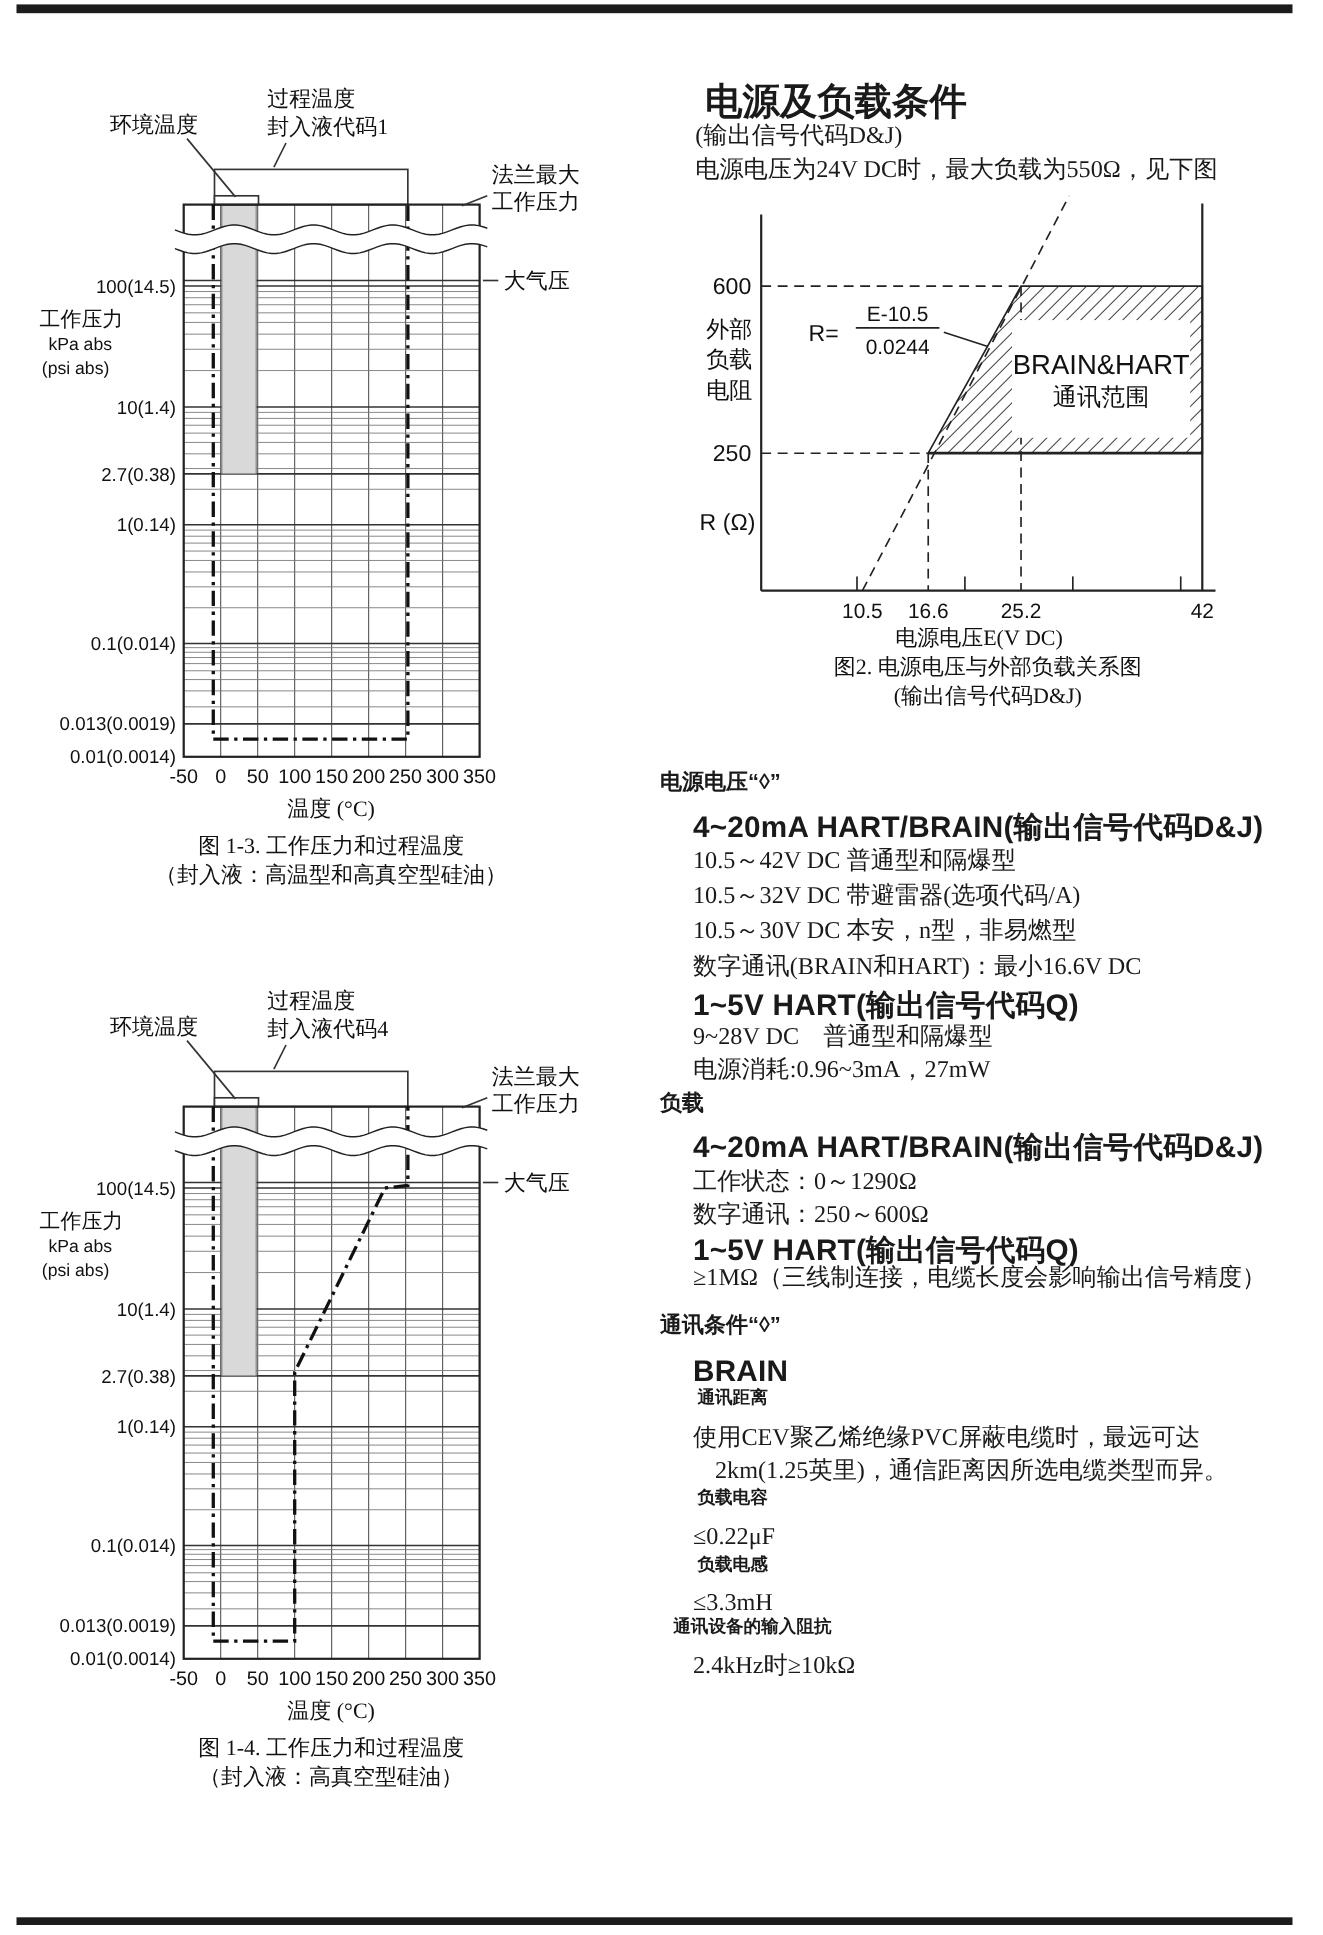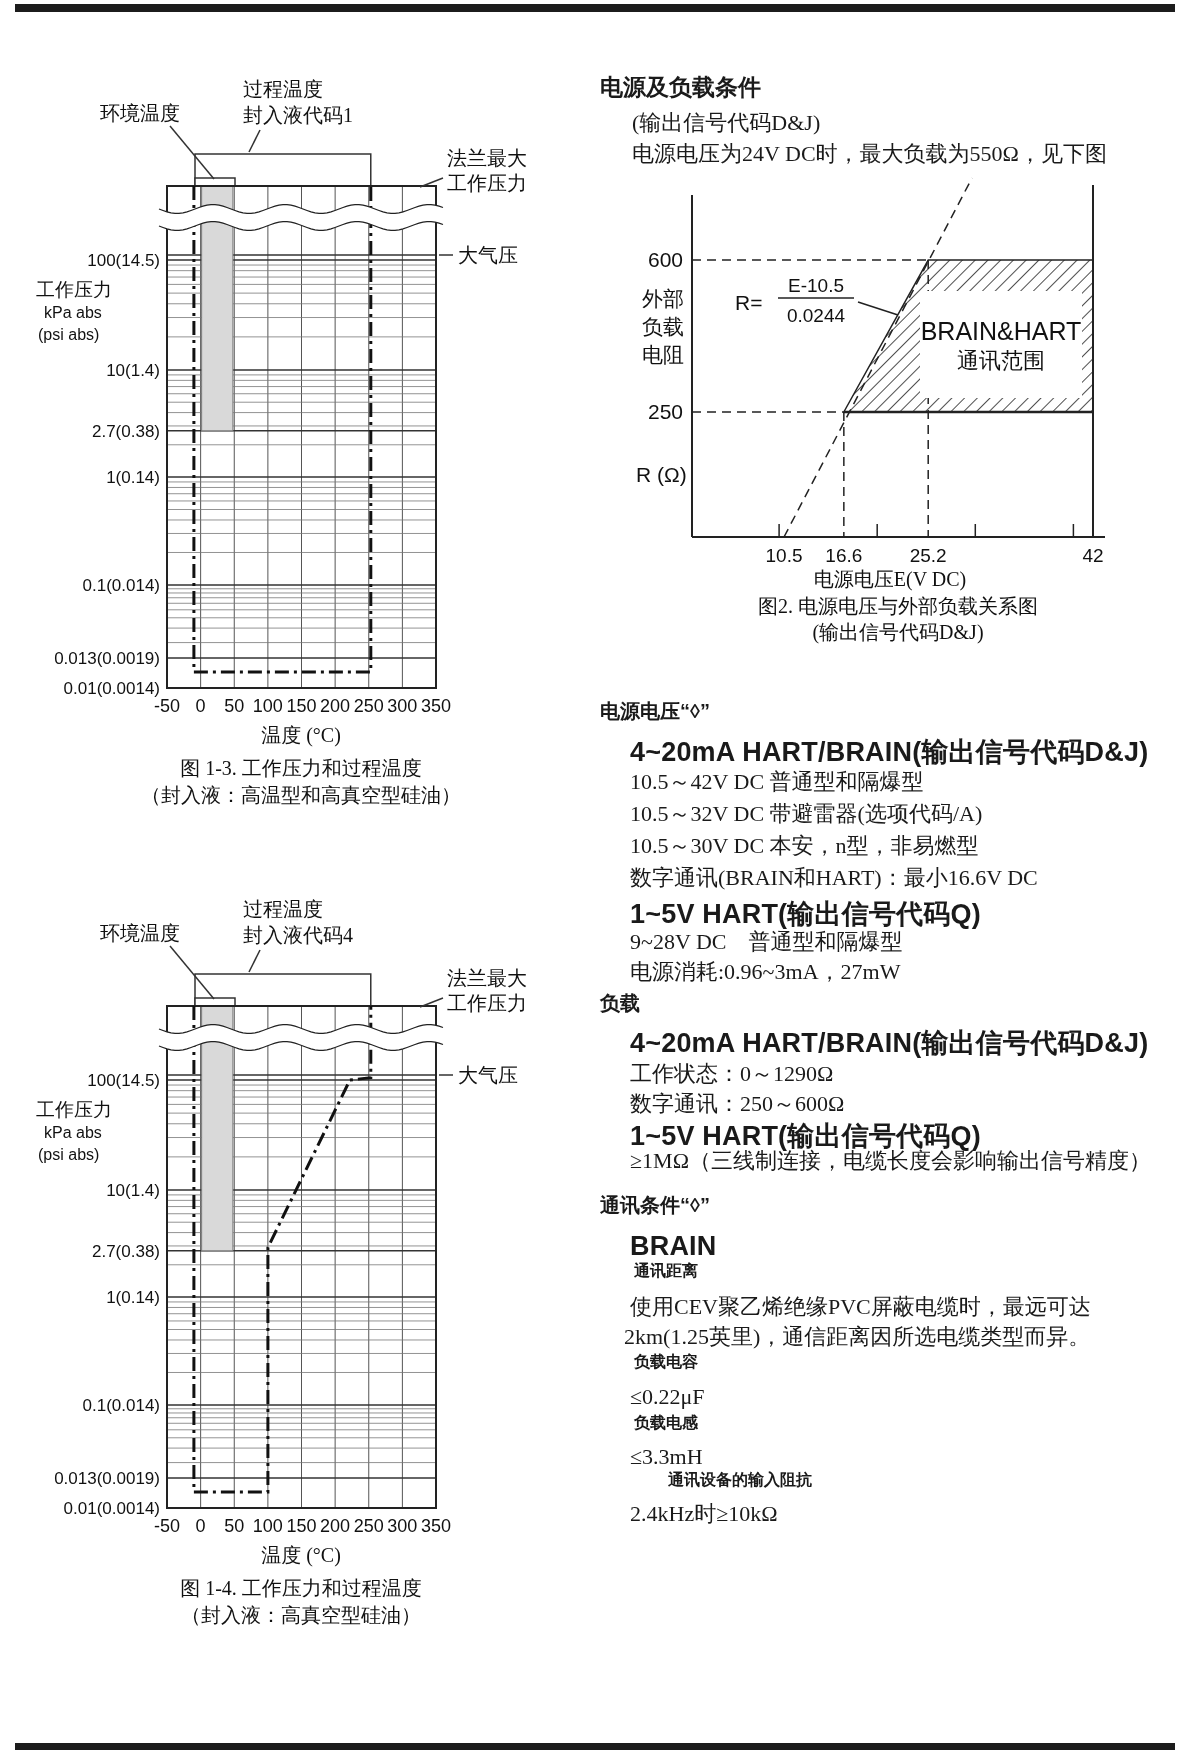--- a/index.html
+++ b/index.html
@@ -5,21 +5,21 @@
   html,body{margin:0;padding:0;background:#ffffff;}
   #page{position:relative;width:1203px;height:1759px;background:#ffffff;overflow:hidden;
         font-family:"Liberation Serif","DejaVu Serif",serif;color:#1a1a1a;}
   .rule{position:absolute;left:15px;width:1160px;background:#1c1c1c;}
   #toprule{top:4px;height:8px;}
   #botrule{top:1743px;height:7px;}
   #chartsvg{position:absolute;left:0;top:0;}
   .t-sans{font-family:"Liberation Sans","DejaVu Sans",sans-serif;}
   .t-serif{font-family:"Liberation Serif","DejaVu Serif",serif;}
   .tl{position:absolute;white-space:pre;line-height:1.15;}
-  .tl.h1{font-family:"Liberation Sans","DejaVu Sans",sans-serif;font-weight:bold;font-size:23px;}
+  .tl.h1{font-family:"Liberation Sans","DejaVu Sans",sans-serif;font-weight:bold;font-size:34px;margin-left:41px;}
   .tl.h2{font-family:"Liberation Sans","DejaVu Sans",sans-serif;font-weight:bold;font-size:20px;}
   .tl.h3{font-family:"Liberation Sans","DejaVu Sans",sans-serif;font-weight:bold;font-size:16px;}
   .tl.mono{font-family:"Liberation Sans","DejaVu Sans",sans-serif;font-weight:bold;font-size:27px;letter-spacing:0.2px;}
   .tl.body{font-family:"Liberation Serif","DejaVu Serif",serif;font-size:22px;}
 </style>
 </head>
 <body>
 
 <div id="page">
   <div id="toprule" class="rule"></div>
@@ -264,21 +264,21 @@
       <div class="tl h2" style="left: 600px; top: 992px;">负载</div>
       <div class="tl mono" style="left: 630px; top: 1028px;">4~20mA HART/BRAIN(输出信号代码D&amp;J)</div>
       <div class="tl body" style="left: 630px; top: 1061px;">工作状态：0～1290Ω</div>
       <div class="tl body" style="left: 630px; top: 1091px;">数字通讯：250～600Ω</div>
       <div class="tl mono" style="left: 630px; top: 1121px;">1~5V HART(输出信号代码Q)</div>
       <div class="tl body" style="left: 630px; top: 1148px;">≥1MΩ（三线制连接，电缆长度会影响输出信号精度）</div>
       <div class="tl h2" style="left: 600px; top: 1194px;">通讯条件“◊”</div>
       <div class="tl mono" style="left: 630px; top: 1231px;">BRAIN</div>
       <div class="tl h3" style="left: 634px; top: 1262px;">通讯距离</div>
       <div class="tl body" style="left: 630px; top: 1294px;">使用CEV聚乙烯绝缘PVC屏蔽电缆时，最远可达</div>
-      <div class="tl body" style="left: 624px; top: 1324px;">2km(1.25英里)，通信距离因所选电缆类型而异。</div>
+      <div class="tl body" style="left: 650px; top: 1324px;">2km(1.25英里)，通信距离因所选电缆类型而异。</div>
       <div class="tl h3" style="left: 634px; top: 1353px;">负载电容</div>
       <div class="tl body" style="left: 630px; top: 1384px;">≤0.22μF</div>
       <div class="tl h3" style="left: 634px; top: 1414px;">负载电感</div>
       <div class="tl body" style="left: 630px; top: 1444px;">≤3.3mH</div>
-      <div class="tl h3" style="left: 668px; top: 1471px;">通讯设备的输入阻抗</div>
+      <div class="tl h3" style="left: 612px; top: 1471px;">通讯设备的输入阻抗</div>
       <div class="tl body" style="left: 630px; top: 1501px;">2.4kHz时≥10kΩ</div>
     </div>
 </div>
 
 </body></html>

